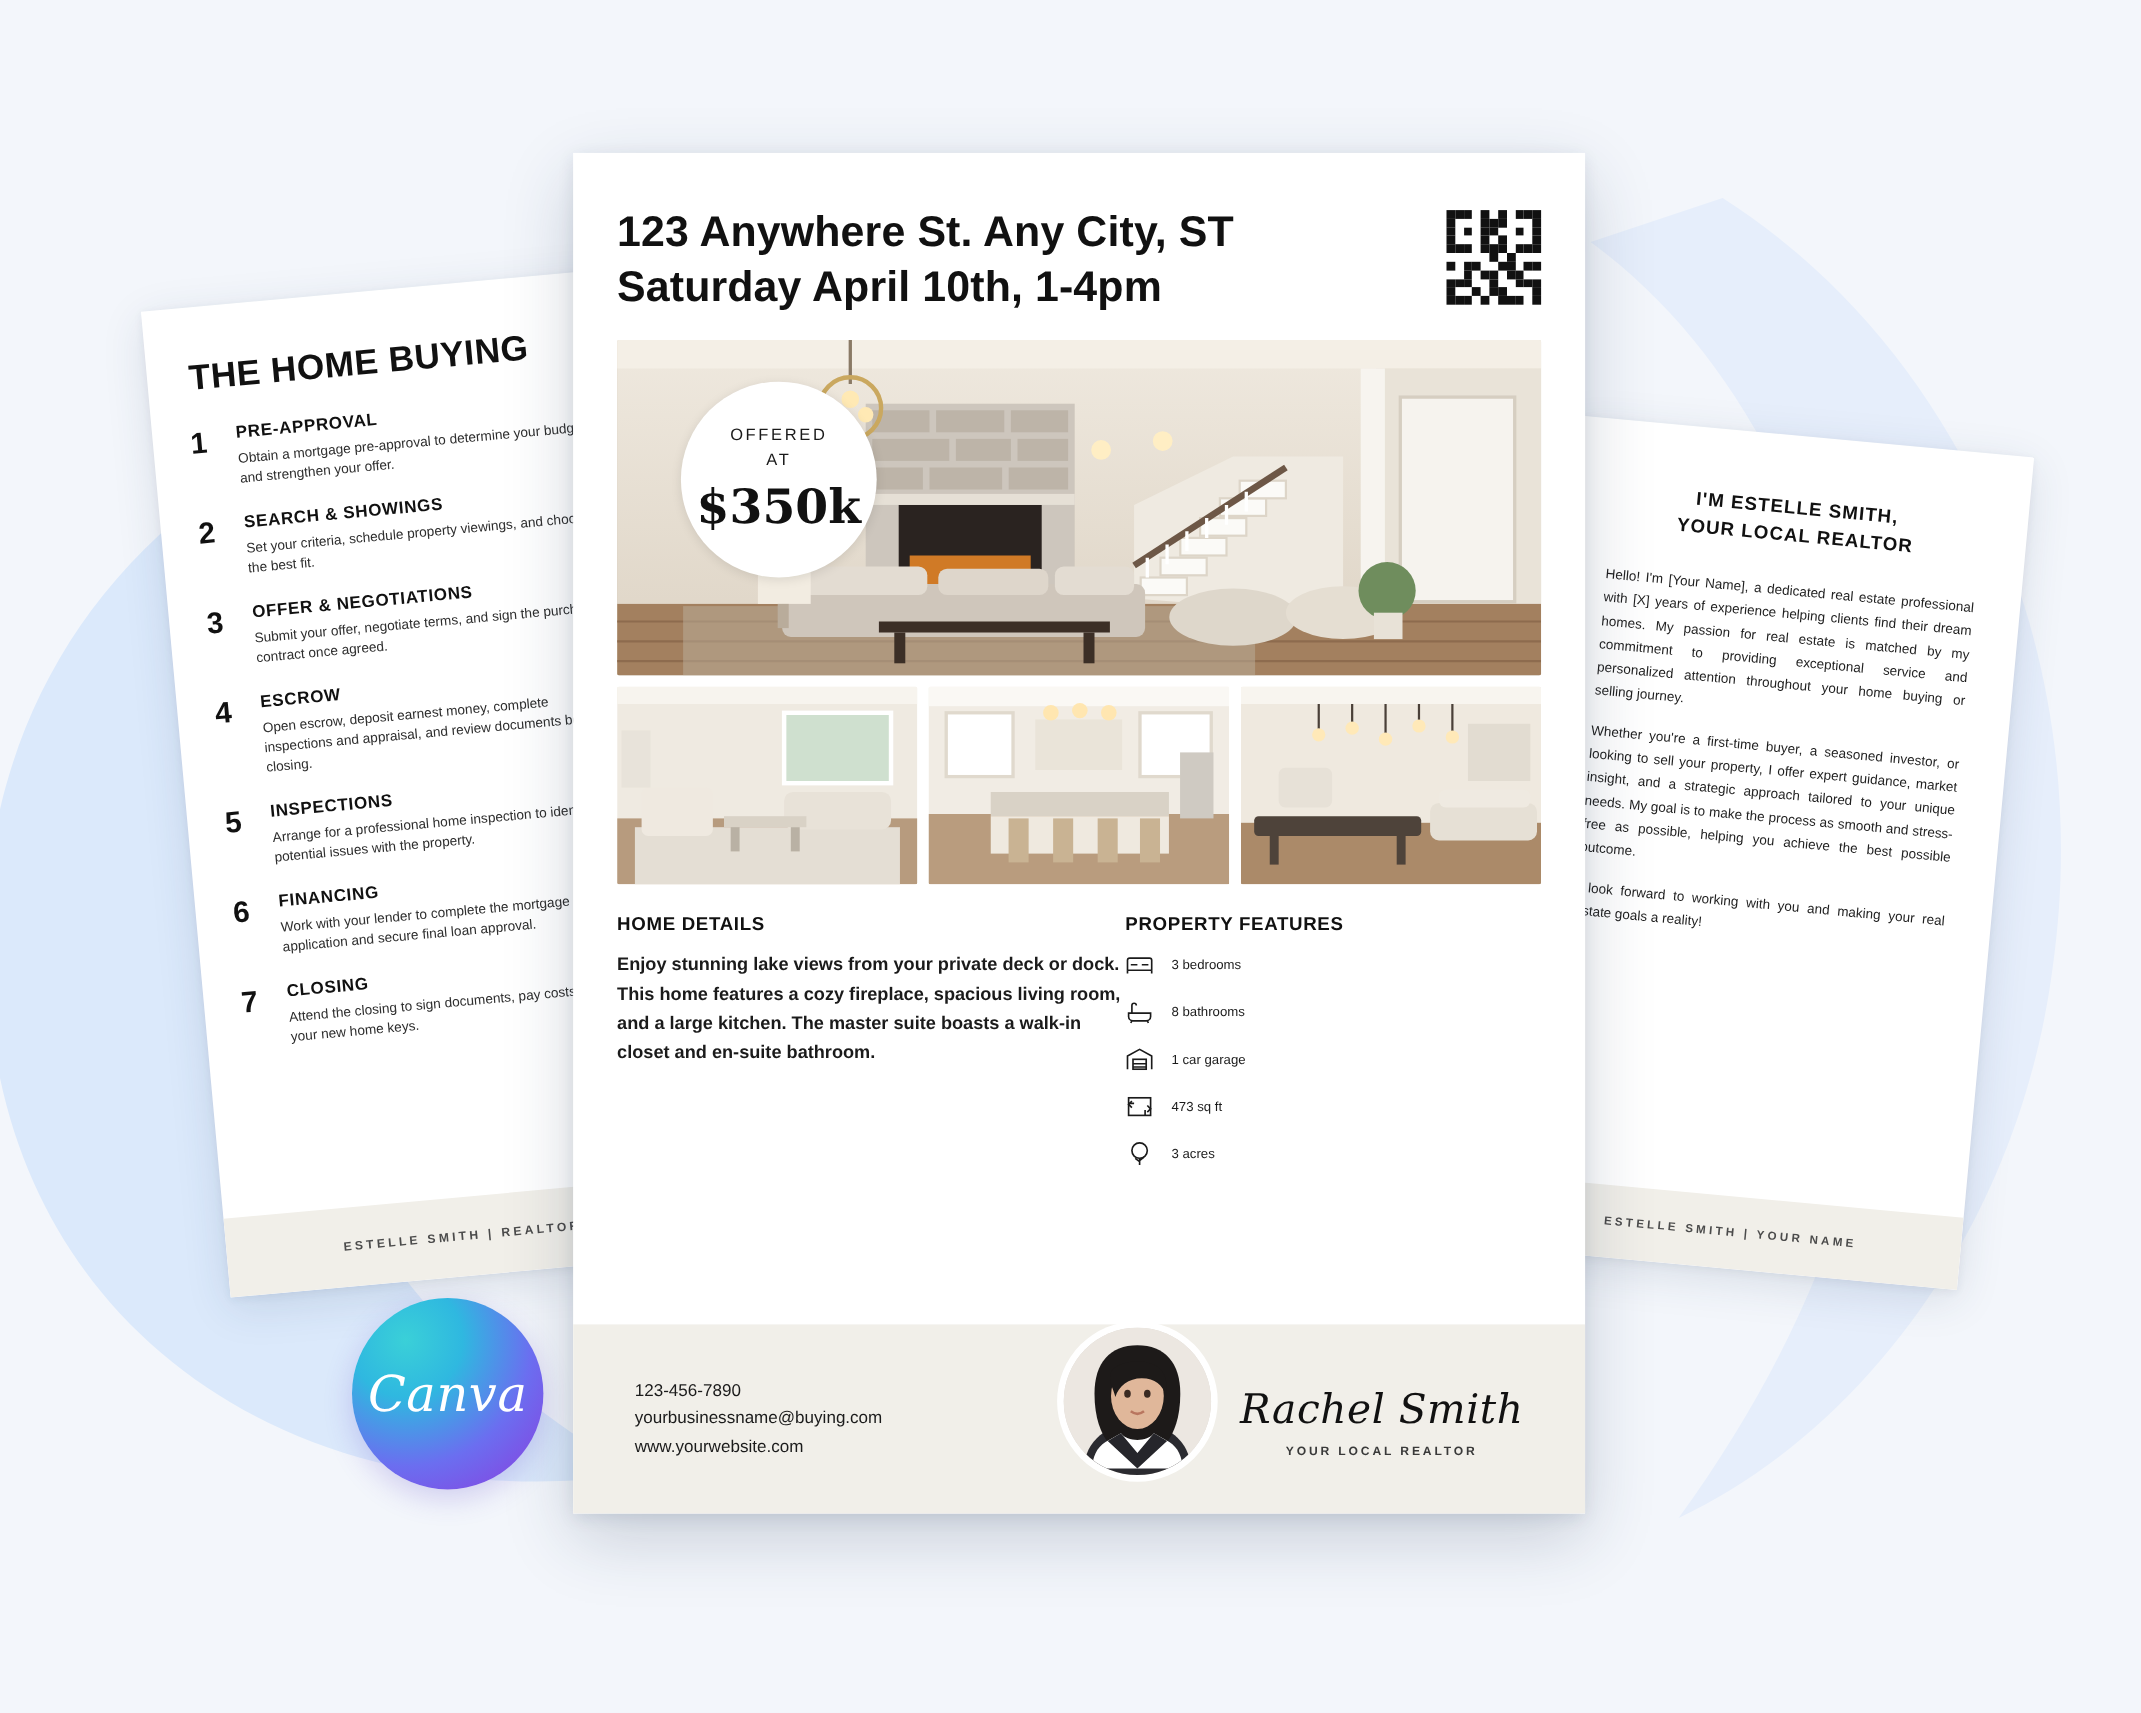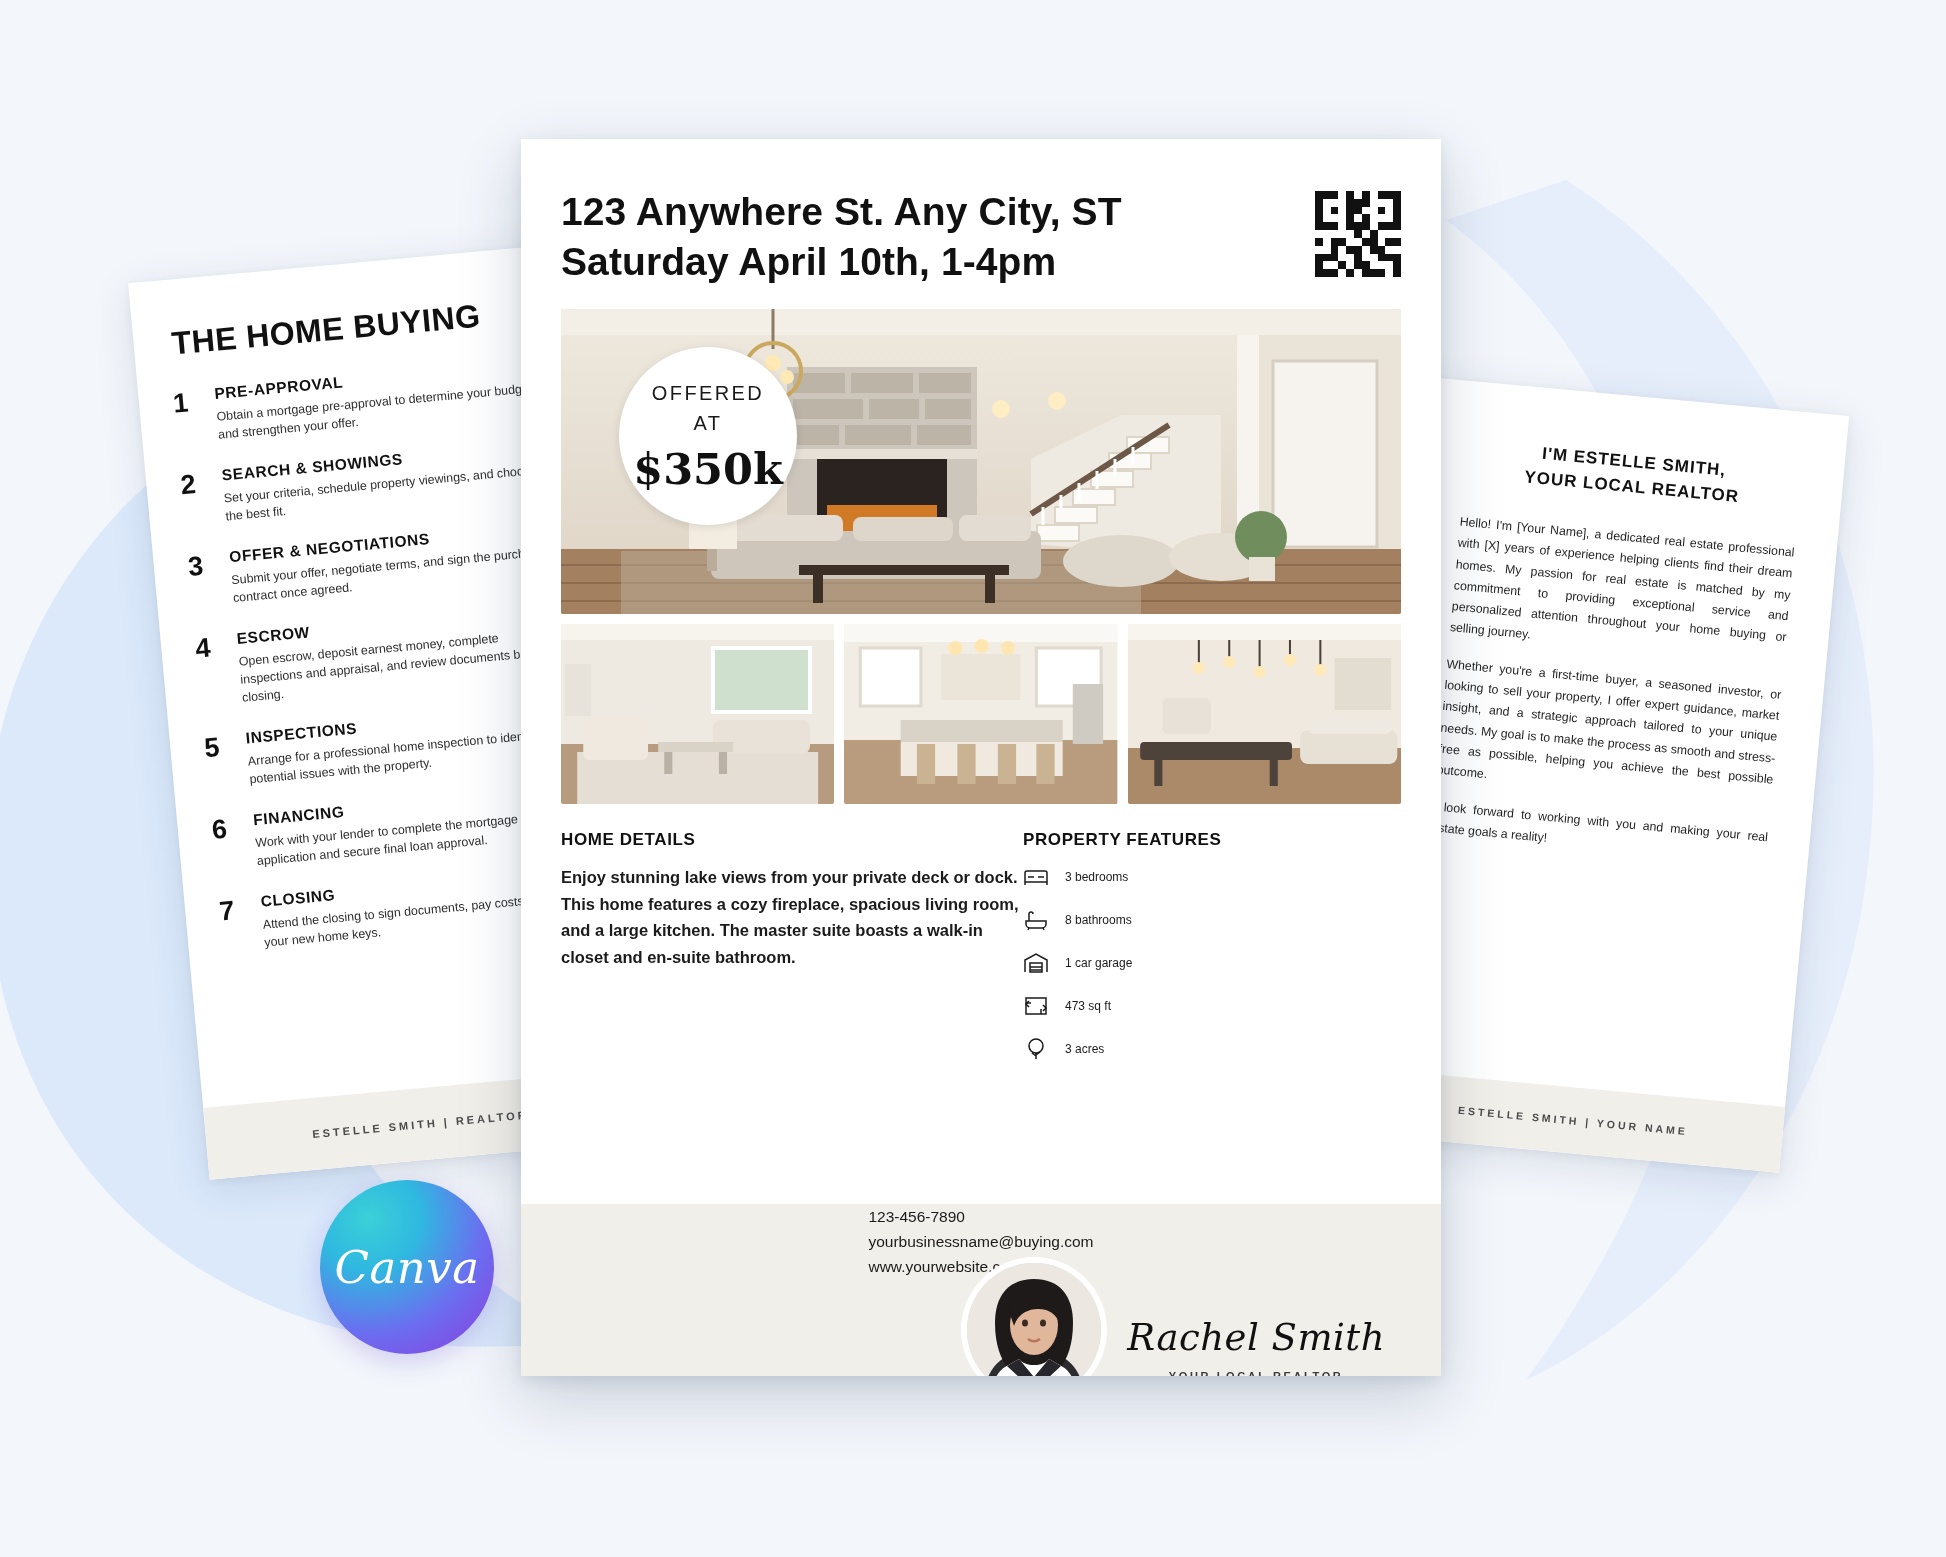--- a/index.html
+++ b/index.html
@@ -145,21 +145,21 @@
   }
   .hero-badge {
     position: absolute; left: 58px; top: 38px;
     width: 178px; height: 178px; border-radius: 50%;
     background: #ffffff;
     display: flex; flex-direction: column;
     align-items: center; justify-content: center;
     box-shadow: 0 2px 10px rgba(0,0,0,.10);
   }
   .hero-badge .lab {
-    font-size: 20px; letter-spacing: 2.4px; color: #1a1a1a; line-height: 1.5;
+    font-size: 15px; letter-spacing: 2.4px; color: #1a1a1a; line-height: 1.5;
     text-align: center; font-weight: 500;
   }
   .hero-badge .price {
     font-family: "DejaVu Serif", serif;
     font-size: 43px; font-weight: bold; color: #111; margin-top: 6px;
   }
 
   .thumbs {
     display: flex; gap: 10px; margin-top: 10px; height: 180px;
   }
@@ -180,21 +180,20 @@
   .feat { display: flex; align-items: center; gap: 16px; margin-bottom: 17px; }
   .feat-ico { width: 26px; height: 26px; flex: 0 0 26px; color: #1b1b1b; }
   .feat-txt { font-size: 12px; color: #1b1b1b; }
 
   
   .flyer-foot {
     position: absolute; left: 0; right: 0; bottom: 0;
     height: 172px; background: #f1efe9;
     display: flex; align-items: center;
     padding: 0 56px;
-    flex-direction: column;
   }
   .contact { font-size: 15.5px; line-height: 1.62; color: #1b1b1b; }
   .agent-wrap {
     margin-left: auto; display: flex; align-items: center; gap: 26px;
     transform: translateY(-16px);
   }
   .agent-photo {
     width: 134px; height: 134px; border-radius: 50%;
     overflow: hidden; background: #ded9d3; position: relative;
     box-shadow: 0 0 0 6px #ffffff;

